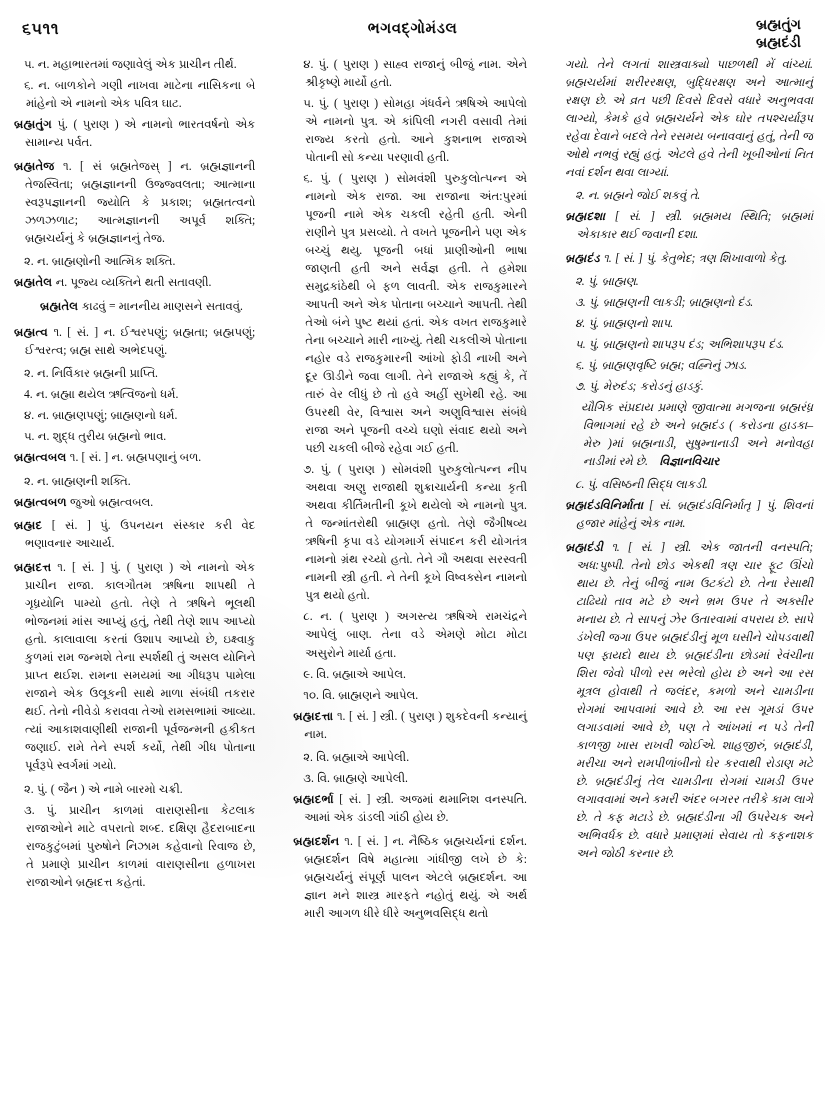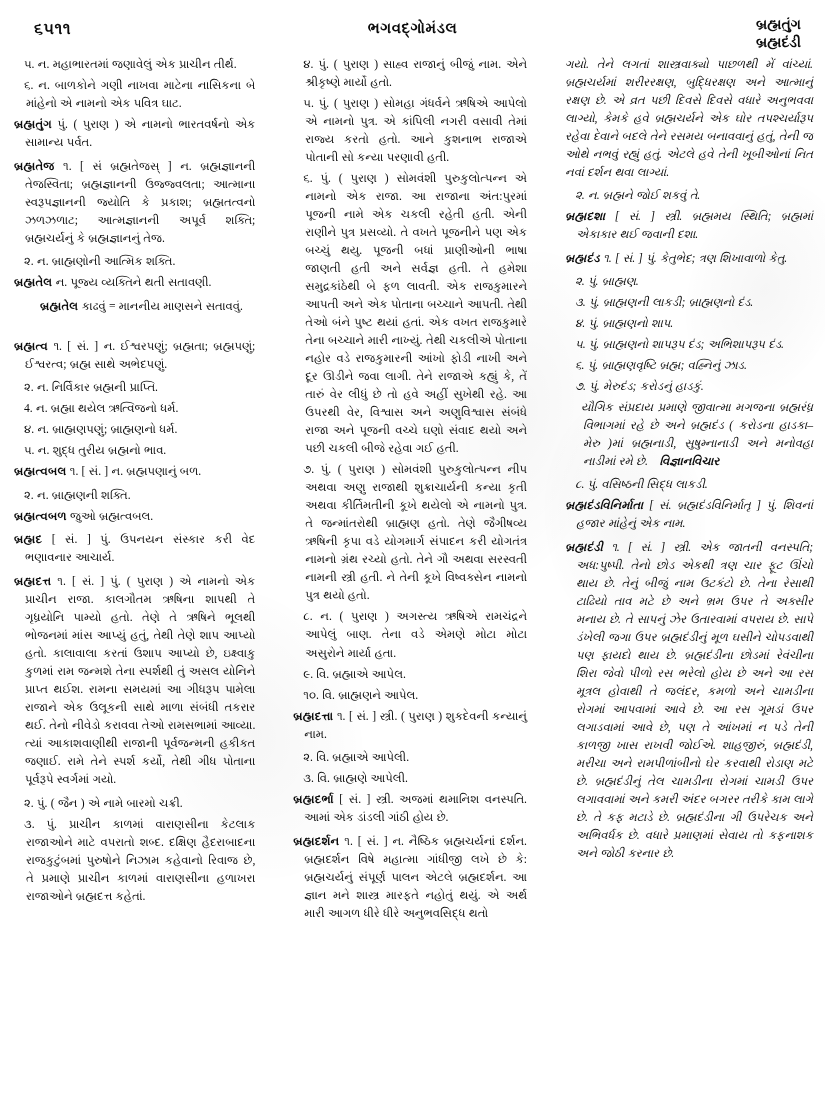--- a/index.html
+++ b/index.html
@@ -42,21 +42,21 @@
   
   .running-head {
     position: absolute;
     top: 14px;
     left: 0;
     right: 0;
     height: 46px;
   }
   .folio {
     position: absolute;
-    left: 34px;
+    left: 22px;
     top: 6px;
     font-size: 16px;
     font-weight: bold;
     letter-spacing: 0.5px;
   }
   .work-title {
     position: absolute;
     left: 0;
     right: 0;
     top: 6px;
@@ -110,21 +110,21 @@
     text-indent: -11px;
   }
   .entry.sense {
     padding-left: 12px;
     text-indent: -2px;
     margin-bottom: 3px;
   }
   .entry.runon {
     padding-left: 26px;
     text-indent: 0;
-    margin-bottom: 22px;
+    margin-bottom: 8px;
   }
   .entry.cont {
     padding-left: 0;
     text-indent: 0;
     margin-bottom: 5px;
   }
   .entry.quote {
     padding-left: 18px;
     text-indent: -2px;
     margin-bottom: 5px;

